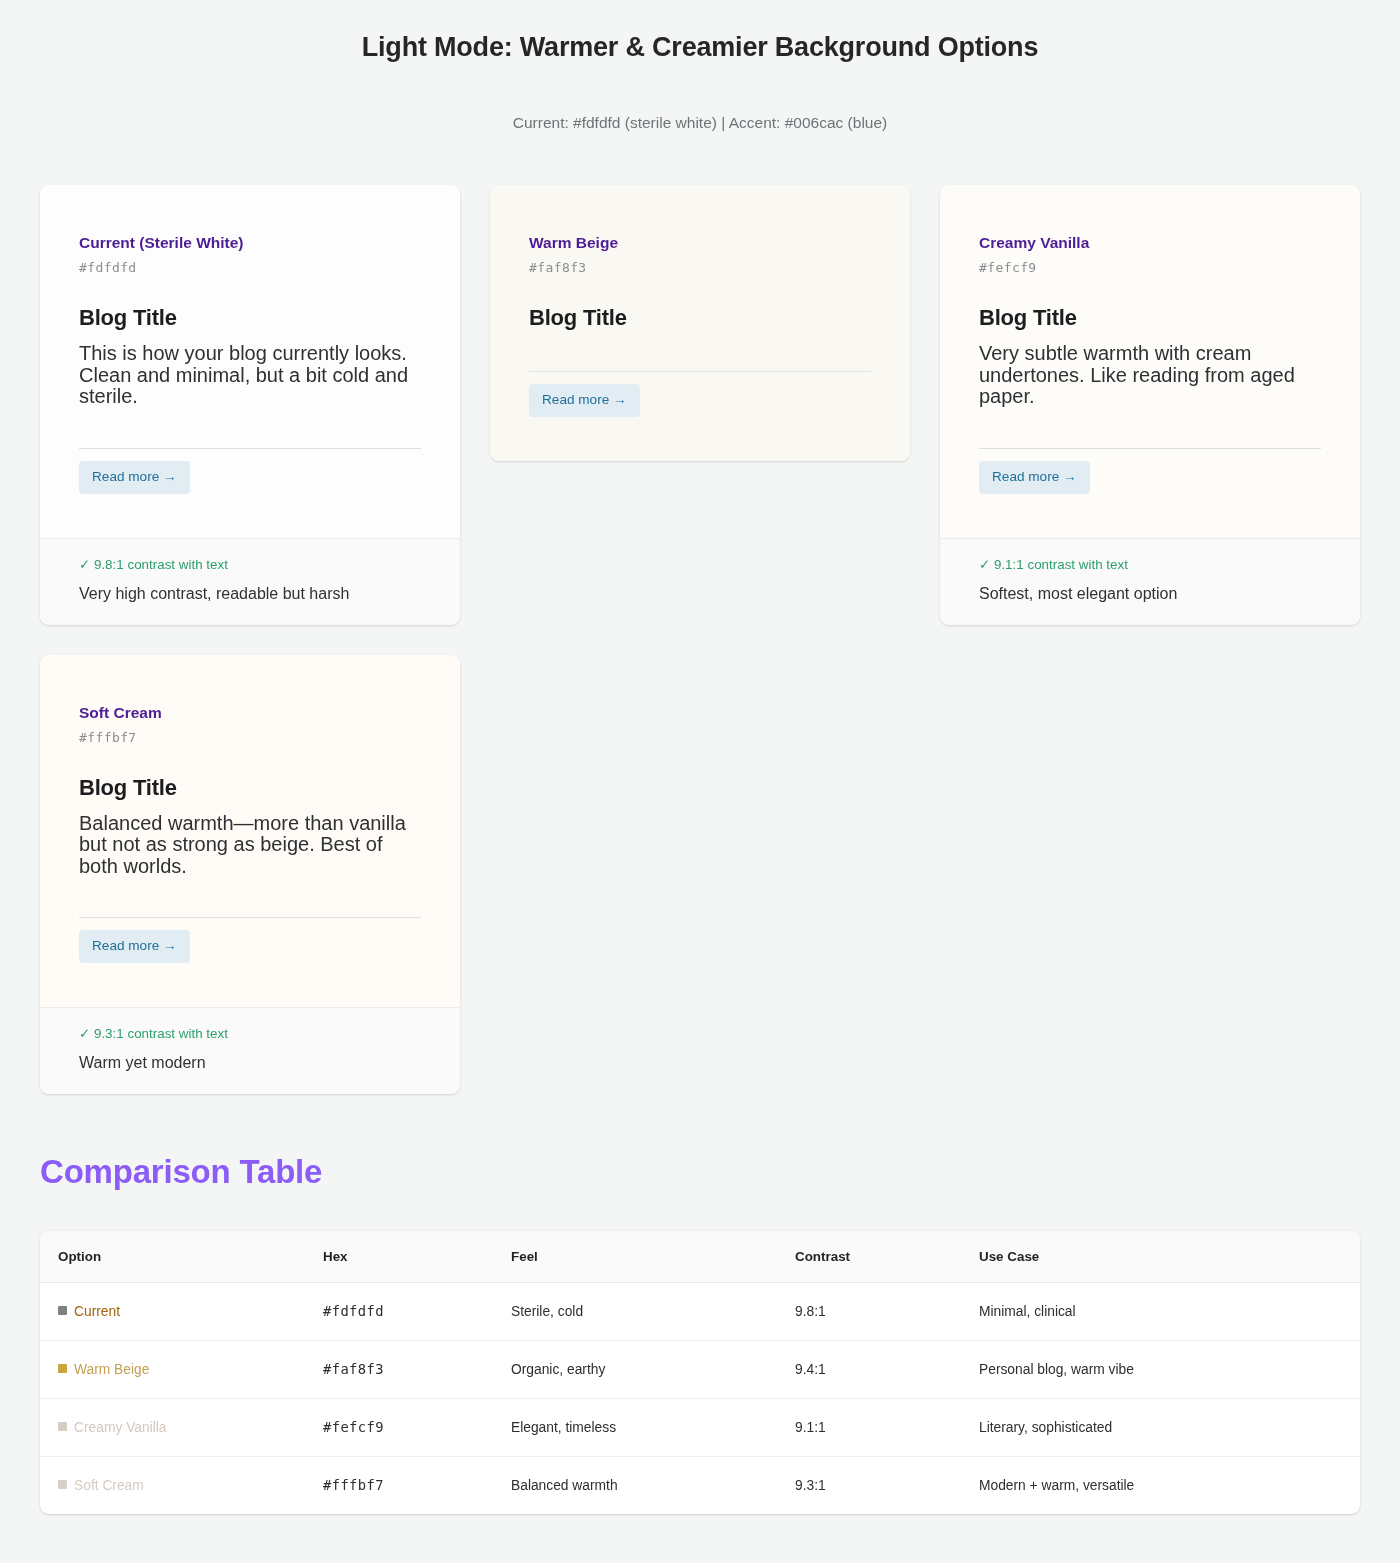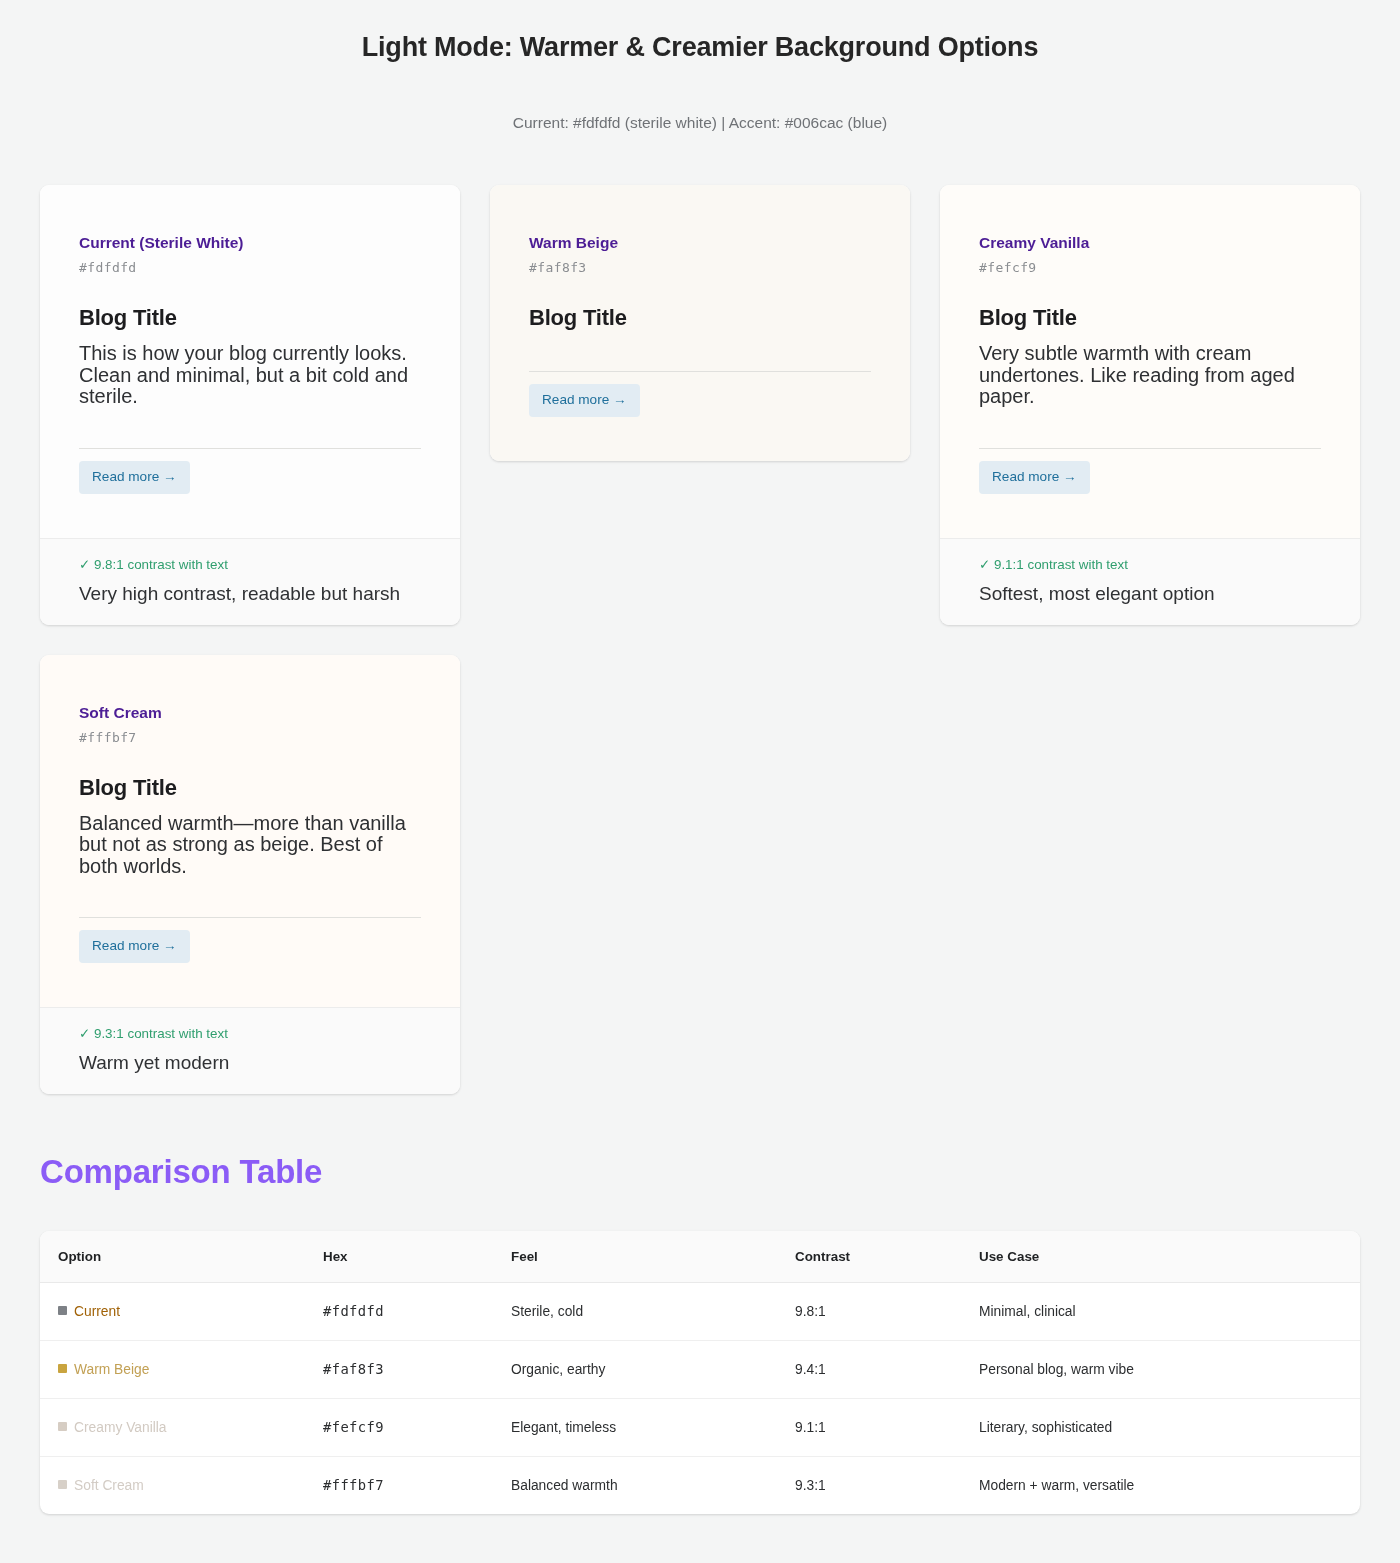--- a/index.html
+++ b/index.html
@@ -116,21 +116,21 @@
     padding: 16px 39px 22px 39px;
   }
   .contrast-line {
     margin: 0;
     font-size: 13.4px;
     line-height: 19px;
     color: #2f9e6e;
   }
   .footer-note {
     margin: 10px 0 0 0;
-    font-size: 19px;
+    font-size: 16px;
     line-height: 19px;
     color: #2f3134;
   }
 
   
   .section-heading {
     margin: 0;
     padding-top: 62px;
     font-size: 33px;
     line-height: 32px;

